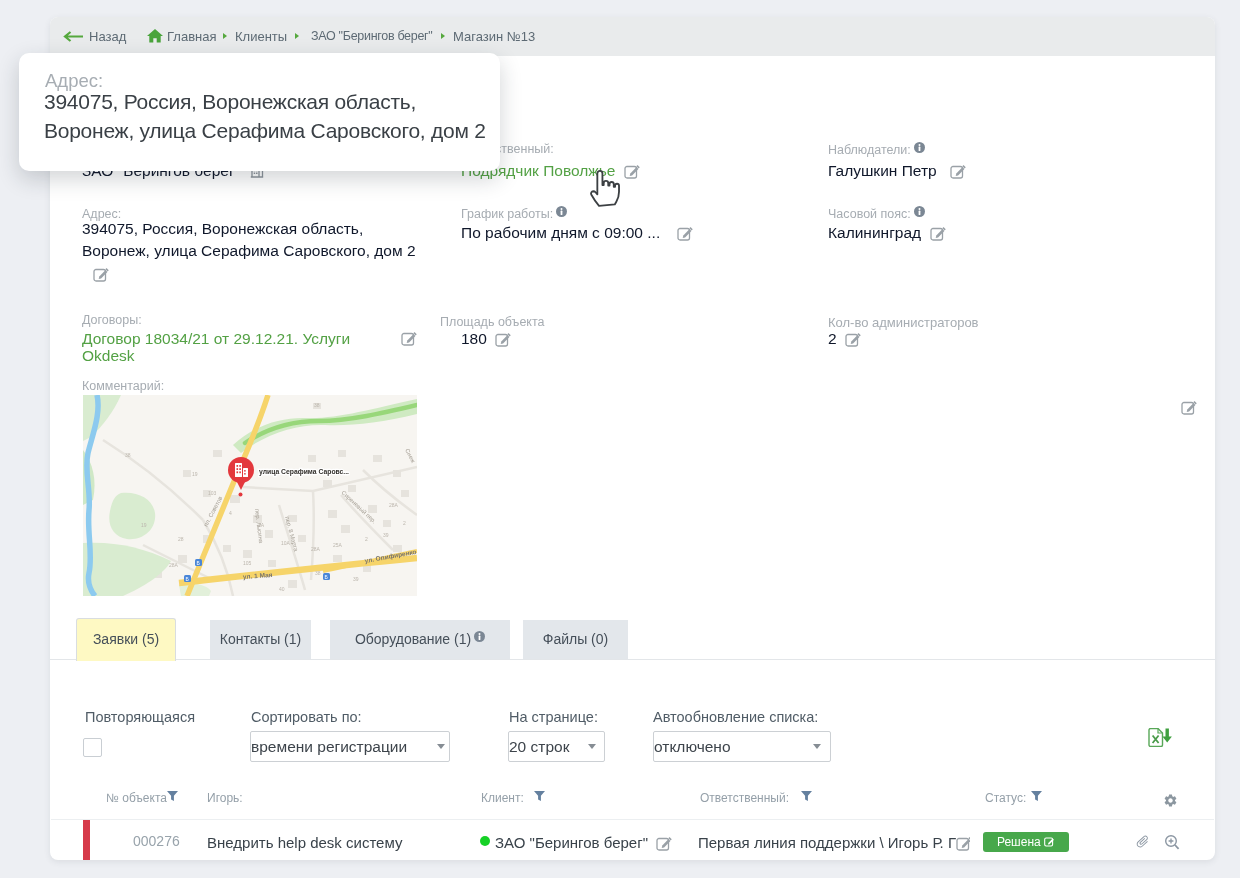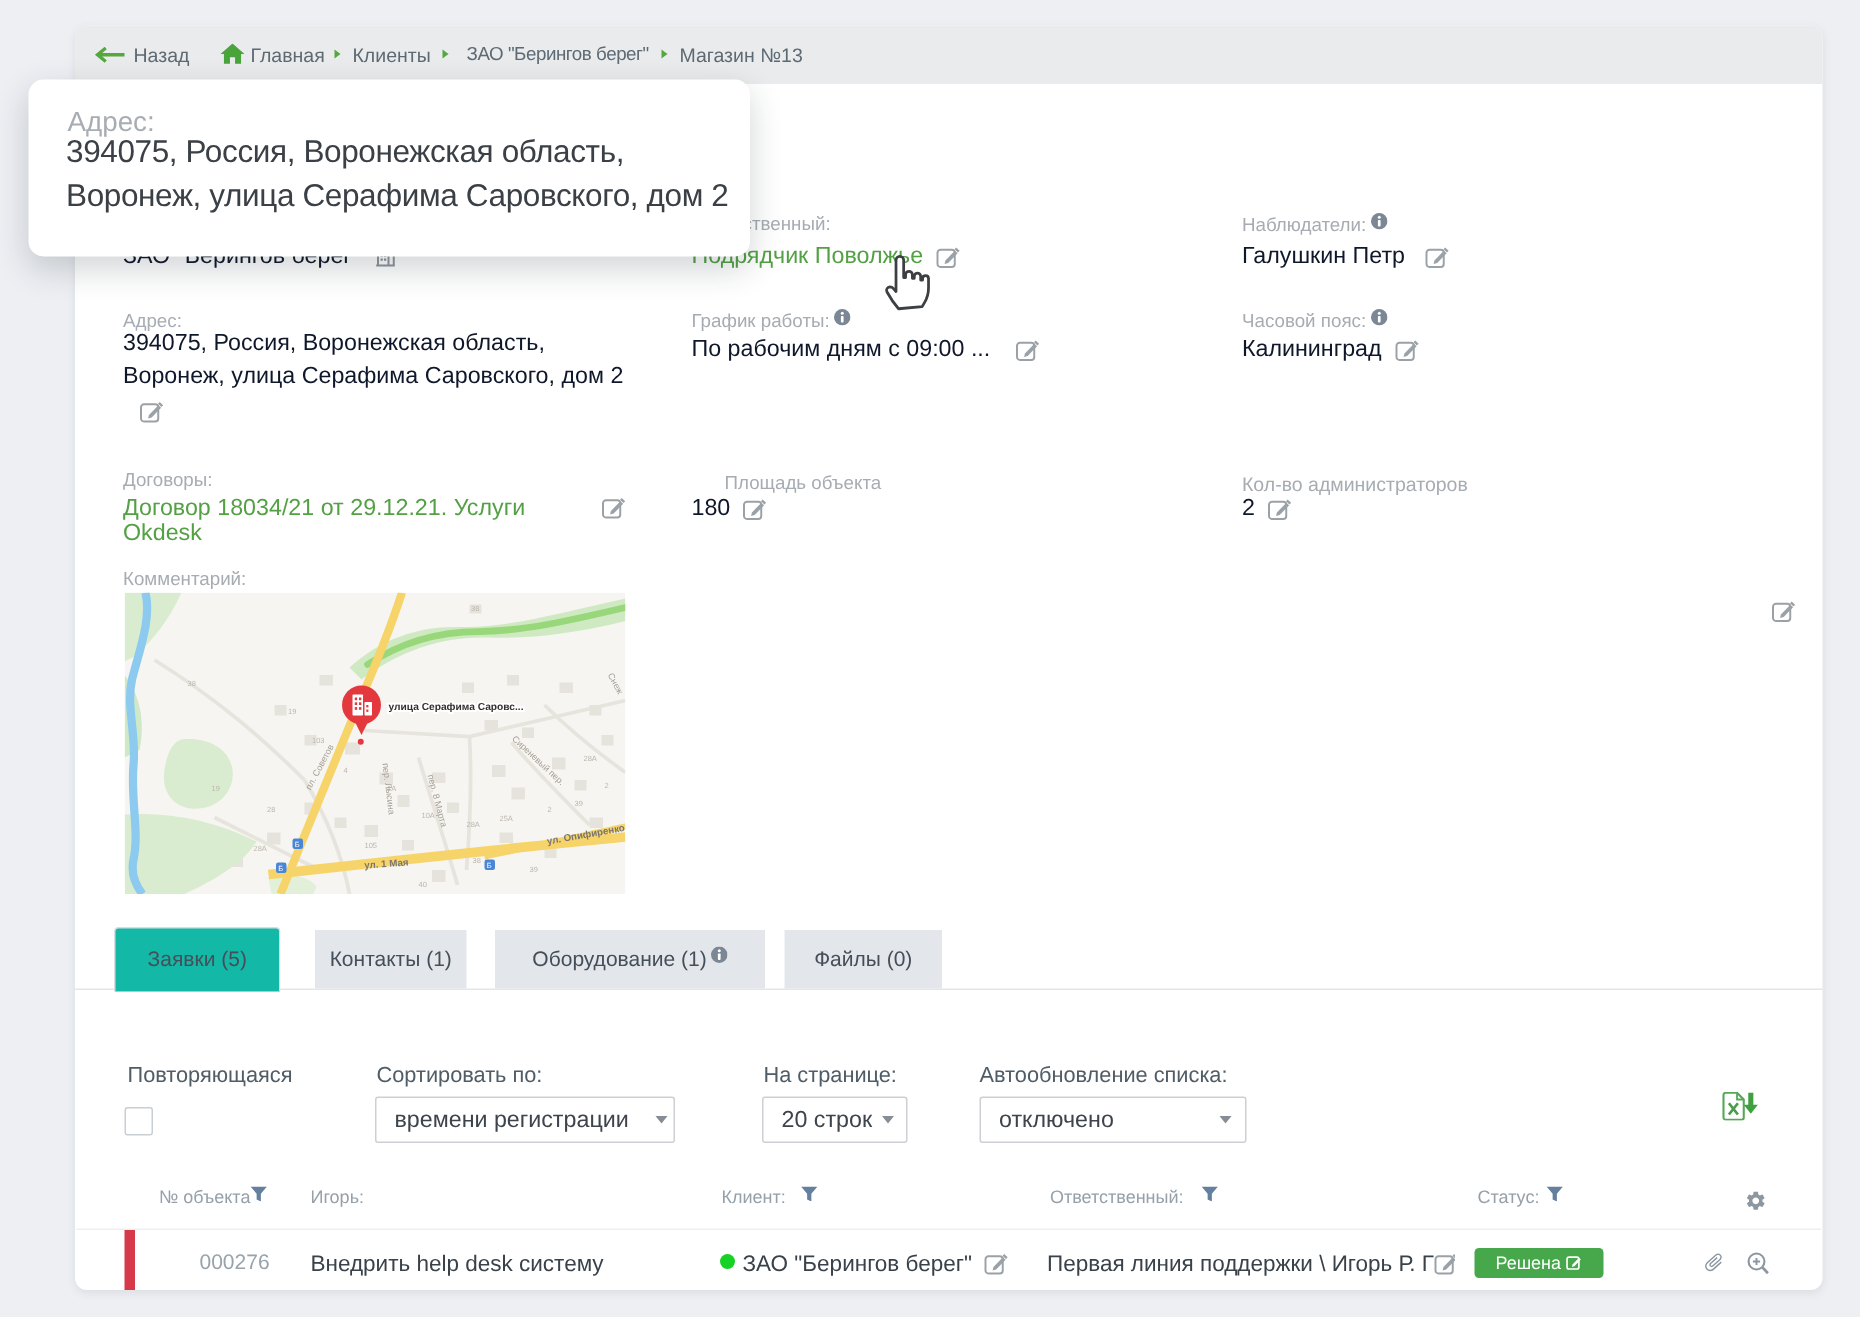--- a/index.html
+++ b/index.html
@@ -14,21 +14,21 @@
   .sep { position:absolute; top:33px; width:0; height:0;
          border-left:4px solid #55a83d; border-top:3.5px solid transparent; border-bottom:3.5px solid transparent; }
   .lb { position:absolute; font-size:12.5px; color:#a6acb2; white-space:nowrap; }
   .vl { position:absolute; font-size:15.5px; color:#0f172a; white-space:nowrap; display:flex; align-items:center; }
   .grn { color:#53a144; }
   .ei { width:16px; height:15px; flex:none; }
   .inf { width:11px; height:11px; vertical-align:1px; margin-left:3px; }
   .tab { position:absolute; top:620px; height:39px; background:#e3e7eb; color:#454f59;
          font-size:14px; text-align:center; line-height:39px; }
   .seln { position:absolute; height:31px; border:1px solid #ccd0d4; border-radius:2px; background:#fff;
-          font-size:15.5px; color:#3d444b; line-height:29px; padding-left:12px; }
+          font-size:15.5px; color:#3d444b; line-height:29px; }
   .caret { position:absolute; top:13px; width:0; height:0; border-top:5px solid #868d94;
            border-left:4.5px solid transparent; border-right:4.5px solid transparent; }
   .flb { position:absolute; font-size:14.5px; color:#505c66; white-space:nowrap; }
   .th { position:absolute; top:791px; font-size:12px; color:#95a0a9; white-space:nowrap; }
   .td { position:absolute; font-size:15px; color:#39424a; white-space:nowrap; }
   .tooltip { position:absolute; left:19px; top:53px; width:481px; height:118px; background:#fff;
              border-radius:10px; box-shadow:0 8px 22px rgba(30,40,50,.20); z-index:50; }
 </style>
 </head>
 <body>
@@ -105,21 +105,21 @@
     </svg></div>
 <div class="vl" style="left:828px;top:224px">Калининград&nbsp;&nbsp;<svg class="ei" viewBox="0 0 16 15">
       <use href="#ei"></use>
     </svg></div>
 
 <div class="lb" style="left:82px;top:313px">Договоры:</div>
 <div class="vl grn" style="left:82px;top:331px;display:block;line-height:16.5px;white-space:normal;width:310px">Договор 18034/21 от 29.12.21. Услуги Okdesk</div>
 <svg class="ei abs" style="left:401px;top:331px" viewBox="0 0 16 15">
     <use href="#ei"></use>
   </svg>
-<div class="lb" style="left:483px;top:315px">Площадь объекта</div>
+<div class="lb" style="left:440px;top:315px">Площадь объекта</div>
 <div class="vl" style="left:461px;top:330px">180&nbsp;&nbsp;<svg class="ei" viewBox="0 0 16 15">
       <use href="#ei"></use>
     </svg></div>
 <div class="lb" style="left:828px;top:315px;font-size:13px">Кол-во администраторов</div>
 <div class="vl" style="left:828px;top:330px">2&nbsp;&nbsp;<svg class="ei" viewBox="0 0 16 15">
       <use href="#ei"></use>
     </svg></div>
 
 <div class="lb" style="left:82px;top:379px">Комментарий:</div>
 <svg class="ei abs" style="left:1181px;top:400px" viewBox="0 0 16 15">
@@ -256,21 +256,21 @@
   <text x="176" y="78.5" font-size="6.8" font-weight="bold" fill="#33302c" font-family="Liberation Sans,sans-serif" stroke="#ffffff" stroke-width="2.5" paint-order="stroke">улица Серафима Саровс...</text>
 </svg>
 </div>
 
 <div class="abs" style="left:50px;top:659px;width:1165px;height:1px;background:#e3e6e9"></div>
 <div class="tab" style="left:210px;width:101px">Контакты (1)</div>
 <div class="tab" style="left:330px;width:180px">Оборудование (1)<svg class="inf" style="vertical-align:2px" viewBox="0 0 11 11">
       <use href="#info"></use>
     </svg></div>
 <div class="tab" style="left:523px;width:105px">Файлы (0)</div>
-<div class="tab" style="left:76px;top:618px;width:111px;height:43px;background:#14b8a6;border:1px solid #d9dde0;border-bottom:none;line-height:41px;border-radius:3px 3px 0 0">Заявки (5)</div>
+<div class="tab" style="left:76px;top:618px;width:100px;height:43px;background:#fef9c3;border:1px solid #d9dde0;border-bottom:none;line-height:41px;border-radius:3px 3px 0 0">Заявки (5)</div>
 
 <div class="flb" style="left:85px;top:709px">Повторяющаяся</div>
 <div class="abs" style="left:83px;top:738px;width:19px;height:19px;border:1px solid #c9ced3;border-radius:2px;background:#fff"></div>
 <div class="flb" style="left:251px;top:709px">Сортировать по:</div>
 <div class="seln" style="left:250px;top:731px;width:200px">времени регистрации</div>
 <div class="caret" style="left:437px;top:744px"></div>
 <div class="flb" style="left:509px;top:709px">На странице:</div>
 <div class="seln" style="left:508px;top:731px;width:97px">20 строк</div>
 <div class="caret" style="left:588px;top:744px"></div>
 <div class="flb" style="left:653px;top:709px">Автообновление списка:</div>

